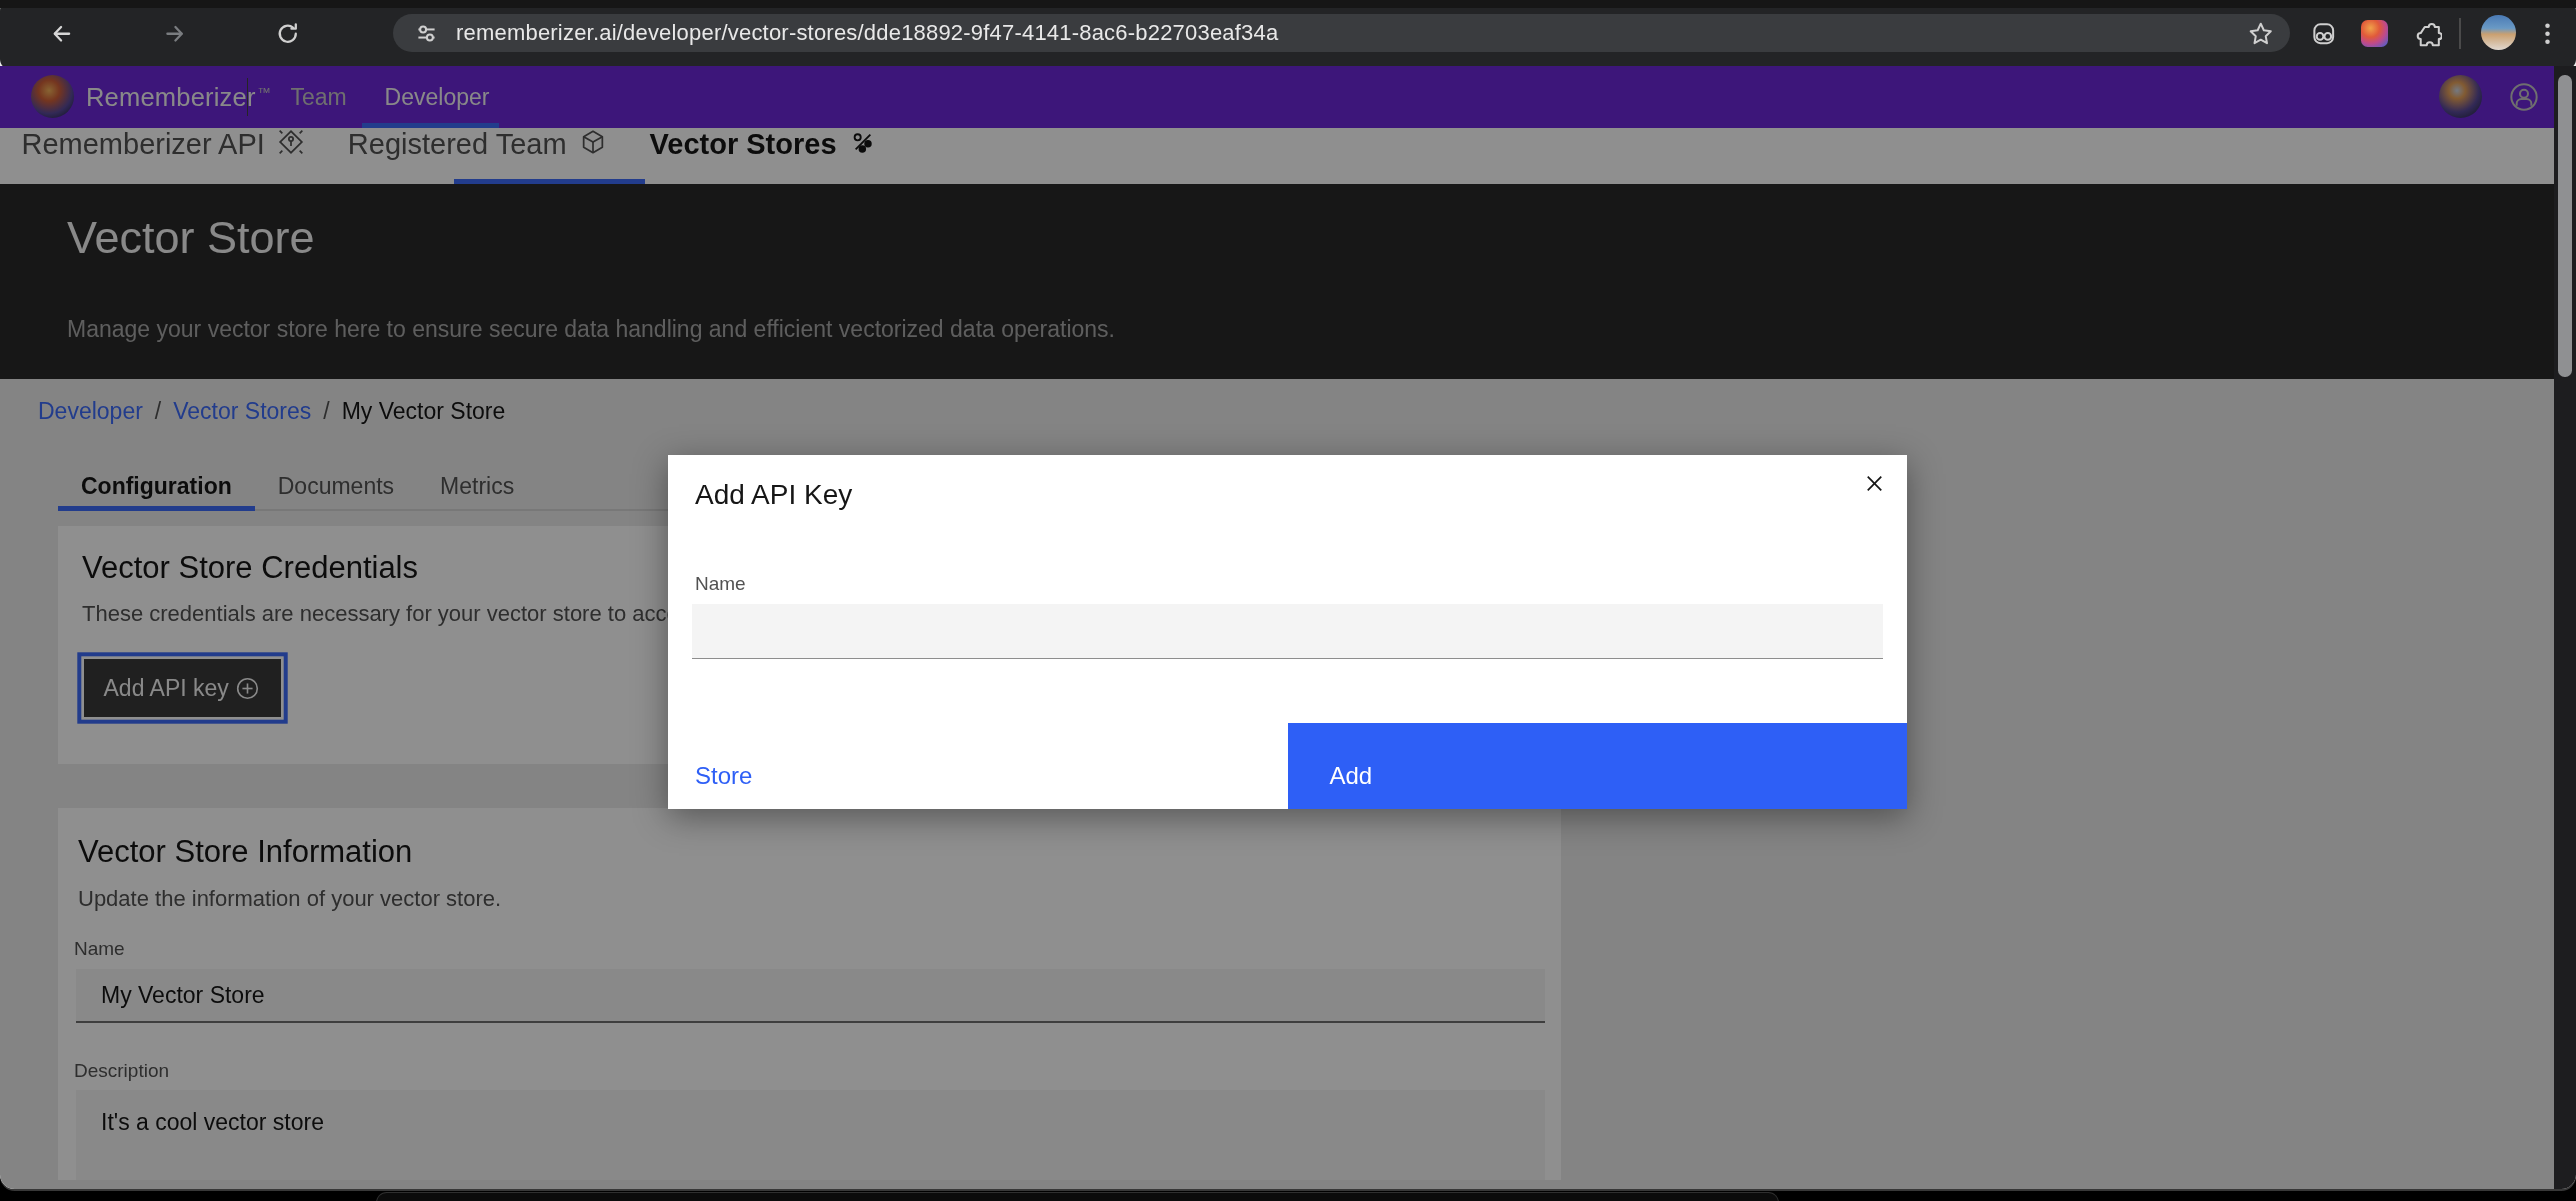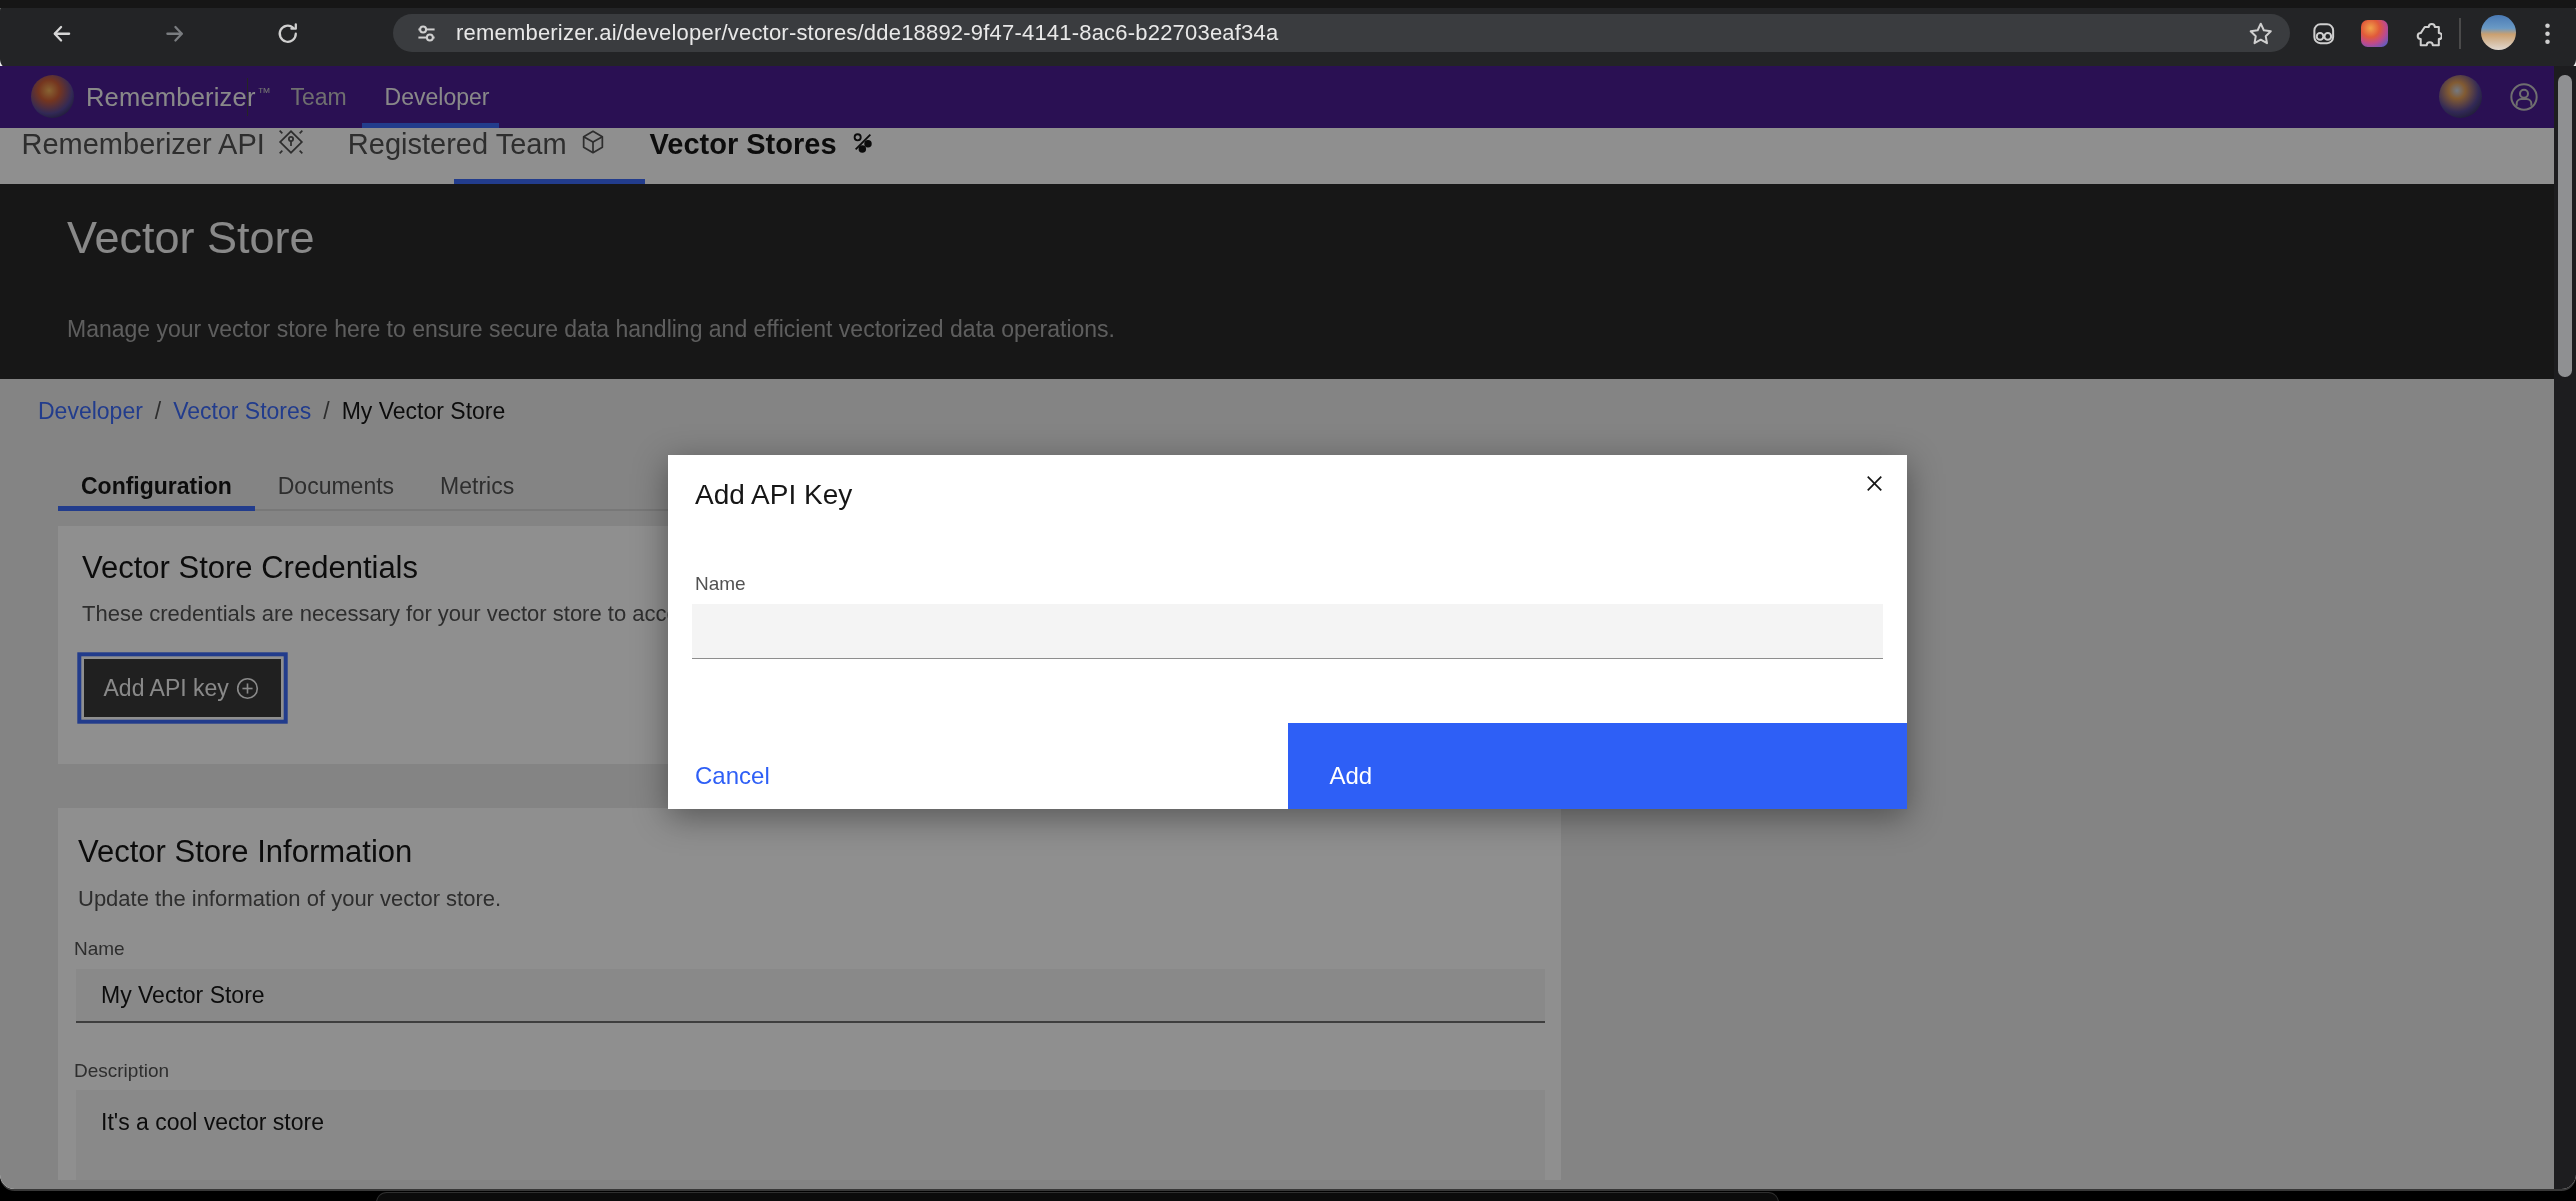--- a/index.html
+++ b/index.html
@@ -26,21 +26,21 @@
   .tune-wrap { margin-left:20px; width:27px; height:27px; flex:0 0 auto; }
   .url-text { margin-left:16px; font-size:22px; color:#e8e8e8; letter-spacing:0.2px; white-space:nowrap; }
   .divider-v { position:absolute; left:2459px; top:17.5px; width:2px; height:31px; background:#4a4a4a; }
   .ext-avatar { position:absolute; left:2361px; top:19.5px; width:27px; height:27px; border-radius:6.7px;
                 background:radial-gradient(circle at 35% 30%, #f0a24a 0%, #e05a3a 35%, #c04a8a 60%, #3a62d8 100%); }
   .profile-avatar { position:absolute; left:2481px; top:14.8px; width:35px; height:35px; border-radius:50%;
                 background:linear-gradient(180deg,#4a7ab5 0%, #6a9ac5 38%, #caa070 55%, #e0d8d0 100%); }
 
   
   .app { position:absolute; top:66px; left:0; width:2554px; bottom:0; overflow:hidden; }
-  .app-navbar { position:absolute; top:0; left:0; width:100%; height:62px; background:#4c1d95; }
+  .app-navbar { position:absolute; top:0; left:0; width:100%; height:62px; background:#6d28d9; }
   .logo-circle { position:absolute; left:31px; top:9.4px; width:43px; height:43px; border-radius:50%;
                  background:radial-gradient(circle at 42% 36%, #f2b25a 0%, #d06038 28%, #5a4a9a 62%, #101826 100%); }
   .brand { position:absolute; left:86px; top:0; height:62px; display:flex; align-items:center;
            font-size:25.5px; color:#f4f4f4; letter-spacing:0.2px; }
   .brand sup { font-size:13.4px; color:#c6c6c6; margin-left:2px; transform:translateY(-5.4px); }
   .brand-divider { position:absolute; left:247px; top:12px; width:1.3px; height:38px; background:#424242; }
   .nav-item { position:absolute; top:0; height:62px; display:flex; align-items:center; justify-content:center;
               font-size:23px; color:#c6c6c6; cursor:pointer; }
   .nav-item.active { color:#f4f4f4; }
   .nav-underline { position:absolute; left:362px; bottom:0; width:137px; height:5.4px; background:#3d6bfa; }
@@ -304,20 +304,20 @@
       <div class="modal-title">Add API Key</div>
       <button class="modal-close">
         <svg viewBox="0 0 34 34" stroke="#161616" stroke-width="2.6" fill="none">
           <path d="M7 7 L27 27"></path>
             <path d="M27 7 L7 27"></path>
         </svg>
       </button>
       <div class="modal-label">Name</div>
       <input class="modal-input" type="text" value="" style="">
       <div class="modal-footer">
-        <button class="modal-cancel">Cancel</button>
+        <button class="modal-cancel">Store</button>
         <button class="modal-add">Add</button>
       </div>
     </div>
 
   </div>
 </div>
 
 
 </body></html>

